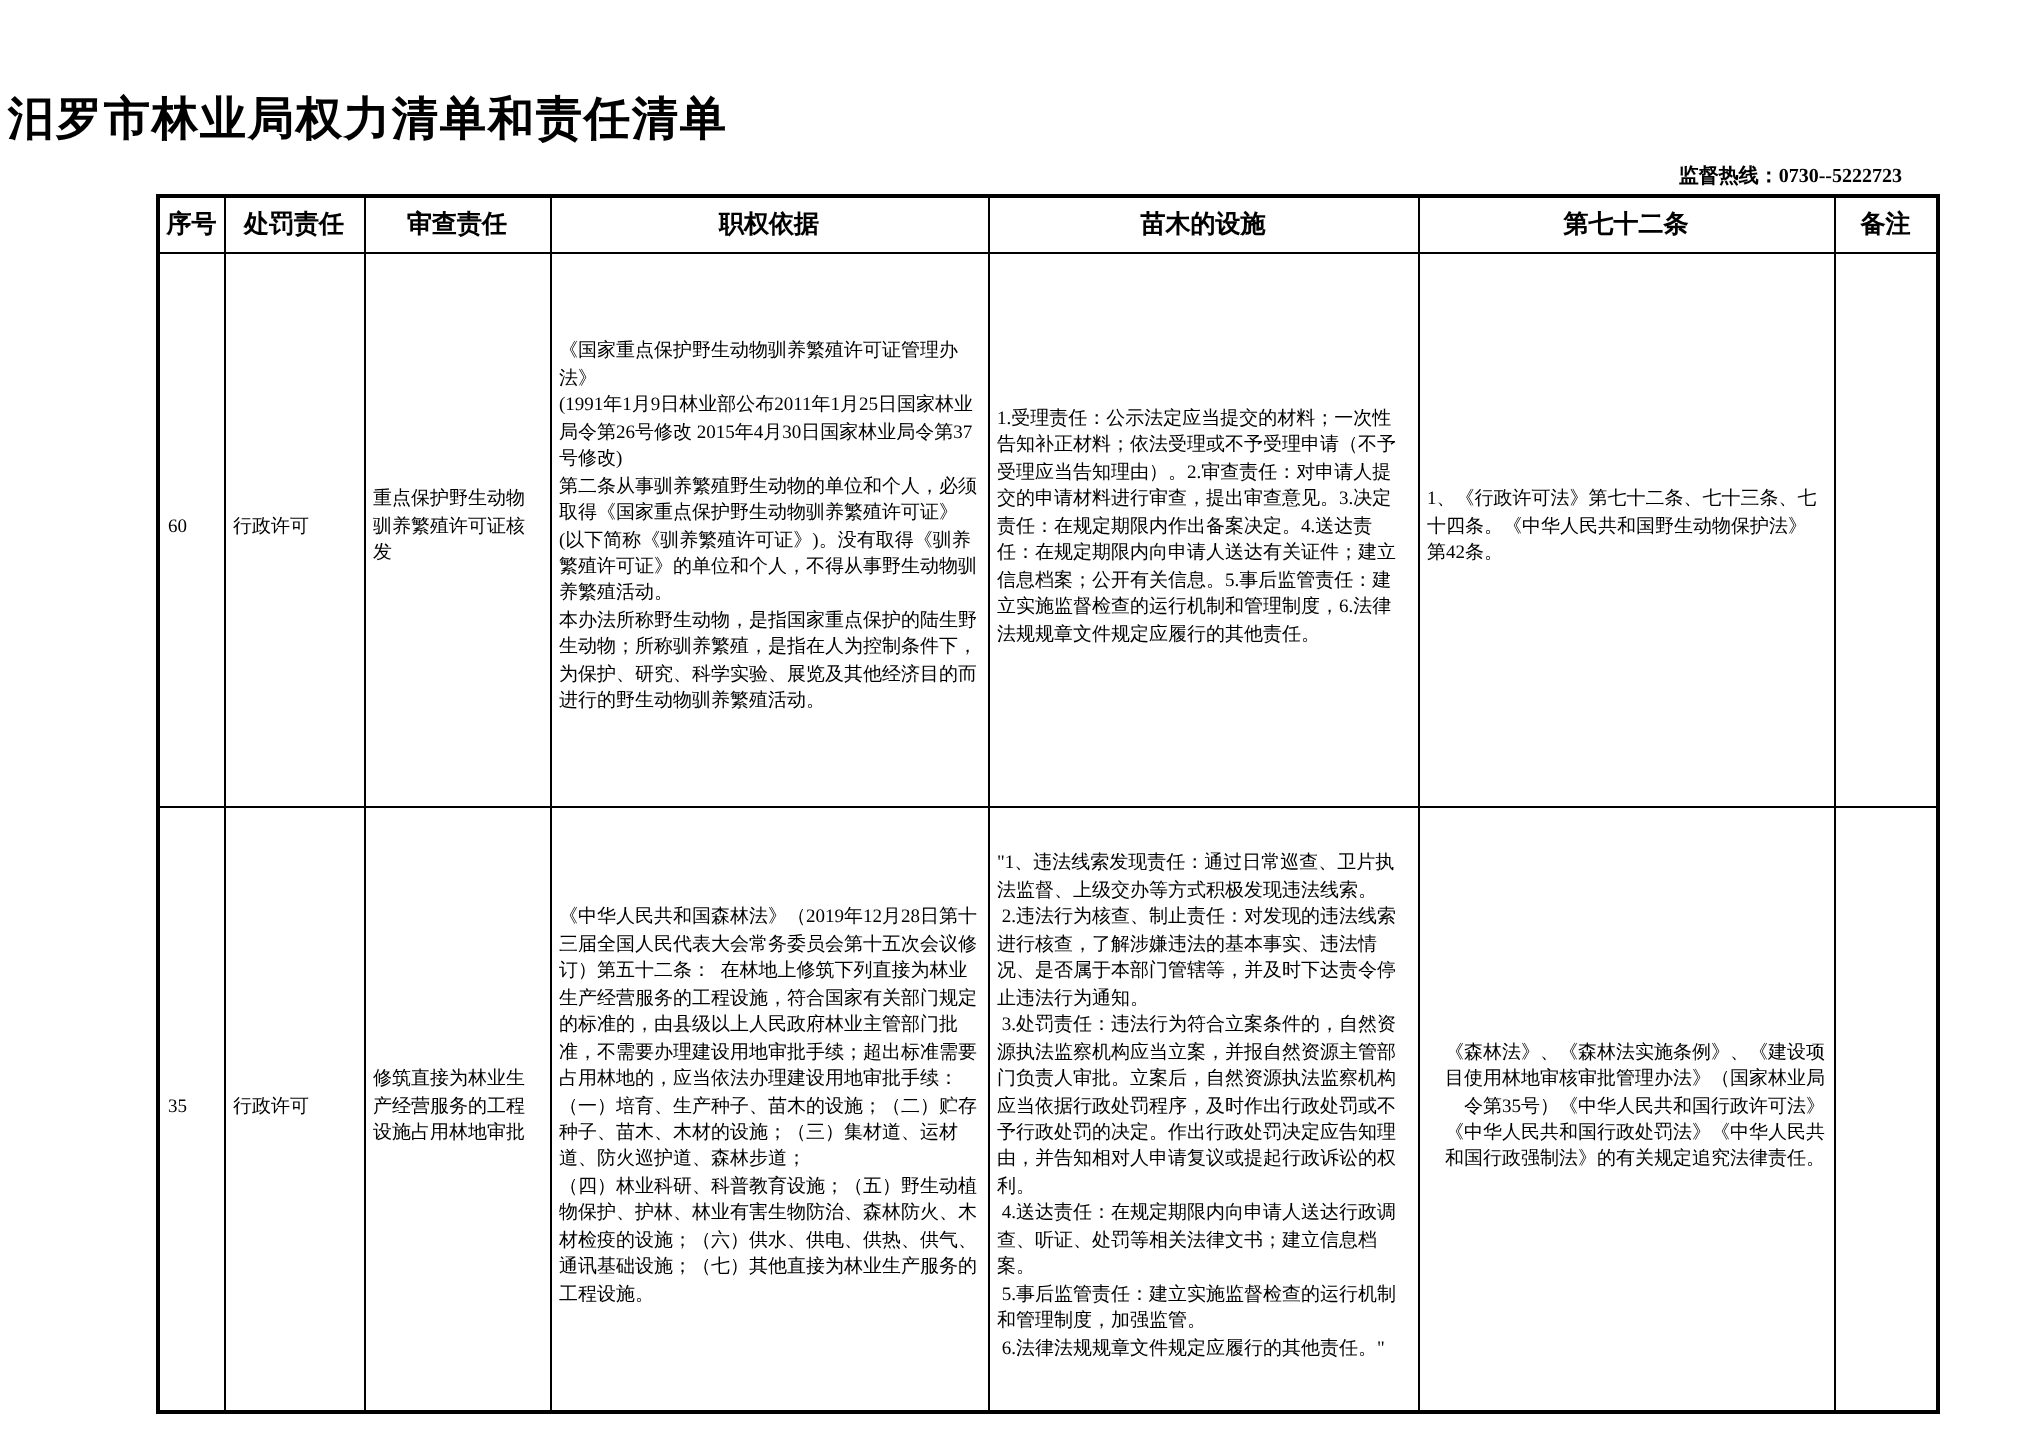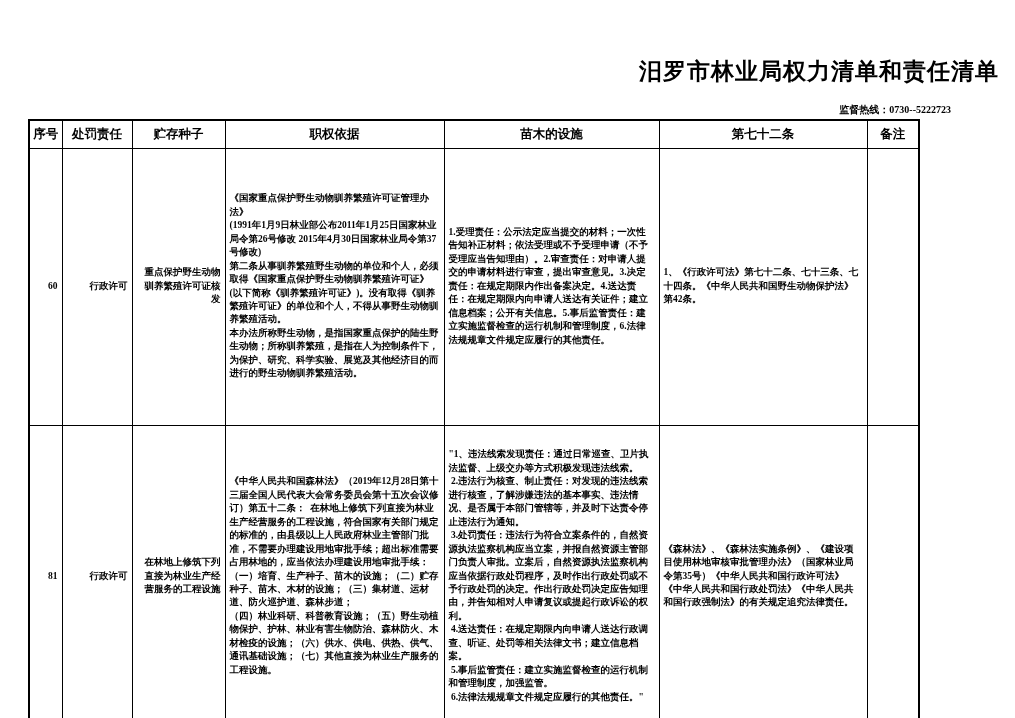--- a/index.html
+++ b/index.html
@@ -3,67 +3,66 @@
 <meta charset="utf-8">
 <style>
   html,body { margin:0; padding:0; background:#ffffff; }
   body {
     width:1015px; height:718px;
     font-family:"Liberation Serif","DejaVu Serif",serif;
     color:#000;
     position:relative;
   }
   .page-title {
-    margin:16px;
+    margin:4px;
     padding-top:40px;
-    text-align:right;
+    text-align:left;
     font-size:23px;
     font-weight:bold;
     letter-spacing:1px;
   }
   .hotline {
     text-align:right;
     font-size:10px;
     font-weight:bold;
     margin:6px 64px 2px 0;
   }
   table.power-table {
     border-collapse:collapse;
     table-layout:fixed;
-    margin-left:28px;
+    margin-left:78px;
     width:890px;
     border:2px solid #000;
   }
   .power-table th, .power-table td {
     border:1.5px solid #000;
     vertical-align:middle;
     padding:4px 4px;
     overflow:hidden;
     box-sizing:border-box;
-    font-weight:bold;
   }
   .power-table th {
     font-size:12.5px;
     font-weight:bold;
     text-align:center;
     height:28px;
     padding:2px 1px;
   }
   .power-table td {
     font-size:9.5px;
     line-height:1.42;
   }
-  .c-seq, .c-type, .c-project, .c-remark { text-align:right; }
+  .c-seq, .c-type, .c-project, .c-remark { text-align:left; }
   .c-basis, .c-duty, .c-duty-basis {
     text-align:left;
     white-space:pre-wrap;
   }
   tr.row-80 { height:277px; }
   tr.row-81 { height:303px; }
-  tr.row-81 .c-duty-basis { text-align:left; }
+  tr.row-81 .c-duty-basis { text-align:right; }
 </style>
 </head>
 <body>
 
 <h1 class="page-title">汨罗市林业局权力清单和责任清单</h1>
 <div class="hotline">监督热线：0730--5222723</div>
 
 <table class="power-table">
   <colgroup>
     <col style="width:33px">
@@ -71,44 +70,44 @@
     <col style="width:93px">
     <col style="width:219px">
     <col style="width:215px">
     <col style="width:208px">
     <col style="width:52px">
   </colgroup>
   <thead>
     <tr>
       <th>序号</th>
       <th>处罚责任</th>
-      <th>贮存种子</th>
+      <th>审查责任</th>
       <th>职权依据</th>
       <th>苗木的设施</th>
       <th>第七十二条</th>
       <th>备注</th>
     </tr>
   </thead>
   <tbody>
     <tr class="row-80">
       <td class="c-seq">60</td>
       <td class="c-type">行政许可</td>
       <td class="c-project">重点保护野生动物驯养繁殖许可证核发</td>
       <td class="c-basis">《国家重点保护野生动物驯养繁殖许可证管理办法》
 (1991年1月9日林业部公布2011年1月25日国家林业局令第26号修改 2015年4月30日国家林业局令第37号修改)
 第二条从事驯养繁殖野生动物的单位和个人，必须取得《国家重点保护野生动物驯养繁殖许可证》(以下简称《驯养繁殖许可证》)。没有取得《驯养繁殖许可证》的单位和个人，不得从事野生动物驯养繁殖活动。
 本办法所称野生动物，是指国家重点保护的陆生野生动物；所称驯养繁殖，是指在人为控制条件下，为保护、研究、科学实验、展览及其他经济目的而进行的野生动物驯养繁殖活动。</td>
       <td class="c-duty">1.受理责任：公示法定应当提交的材料；一次性告知补正材料；依法受理或不予受理申请（不予受理应当告知理由）。2.审查责任：对申请人提交的申请材料进行审查，提出审查意见。3.决定责任：在规定期限内作出备案决定。4.送达责任：在规定期限内向申请人送达有关证件；建立信息档案；公开有关信息。5.事后监管责任：建立实施监督检查的运行机制和管理制度，6.法律法规规章文件规定应履行的其他责任。</td>
       <td class="c-duty-basis">1、《行政许可法》第七十二条、七十三条、七十四条。《中华人民共和国野生动物保护法》第42条。</td>
       <td class="c-remark"></td>
     </tr>
     <tr class="row-81">
-      <td class="c-seq">81</td>
+      <td class="c-seq">35</td>
       <td class="c-type">行政许可</td>
-      <td class="c-project">在林地上修筑下列直接为林业生产经营服务的工程设施</td>
+      <td class="c-project">修筑直接为林业生产经营服务的工程设施占用林地审批</td>
       <td class="c-basis">《中华人民共和国森林法》（2019年12月28日第十三届全国人民代表大会常务委员会第十五次会议修订）第五十二条：  在林地上修筑下列直接为林业生产经营服务的工程设施，符合国家有关部门规定的标准的，由县级以上人民政府林业主管部门批准，不需要办理建设用地审批手续；超出标准需要占用林地的，应当依法办理建设用地审批手续：（一）培育、生产种子、苗木的设施；（二）贮存种子、苗木、木材的设施；（三）集材道、运材道、防火巡护道、森林步道；
 （四）林业科研、科普教育设施；（五）野生动植物保护、护林、林业有害生物防治、森林防火、木材检疫的设施；（六）供水、供电、供热、供气、通讯基础设施；（七）其他直接为林业生产服务的工程设施。</td>
       <td class="c-duty">"1、违法线索发现责任：通过日常巡查、卫片执法监督、上级交办等方式积极发现违法线索。
  2.违法行为核查、制止责任：对发现的违法线索进行核查，了解涉嫌违法的基本事实、违法情况、是否属于本部门管辖等，并及时下达责令停止违法行为通知。
  3.处罚责任：违法行为符合立案条件的，自然资源执法监察机构应当立案，并报自然资源主管部门负责人审批。立案后，自然资源执法监察机构应当依据行政处罚程序，及时作出行政处罚或不予行政处罚的决定。作出行政处罚决定应告知理由，并告知相对人申请复议或提起行政诉讼的权利。
  4.送达责任：在规定期限内向申请人送达行政调查、听证、处罚等相关法律文书；建立信息档案。
  5.事后监管责任：建立实施监督检查的运行机制和管理制度，加强监管。
  6.法律法规规章文件规定应履行的其他责任。"</td>
       <td class="c-duty-basis">《森林法》、《森林法实施条例》、《建设项目使用林地审核审批管理办法》（国家林业局令第35号）《中华人民共和国行政许可法》《中华人民共和国行政处罚法》《中华人民共和国行政强制法》的有关规定追究法律责任。</td>
       <td class="c-remark"></td>

